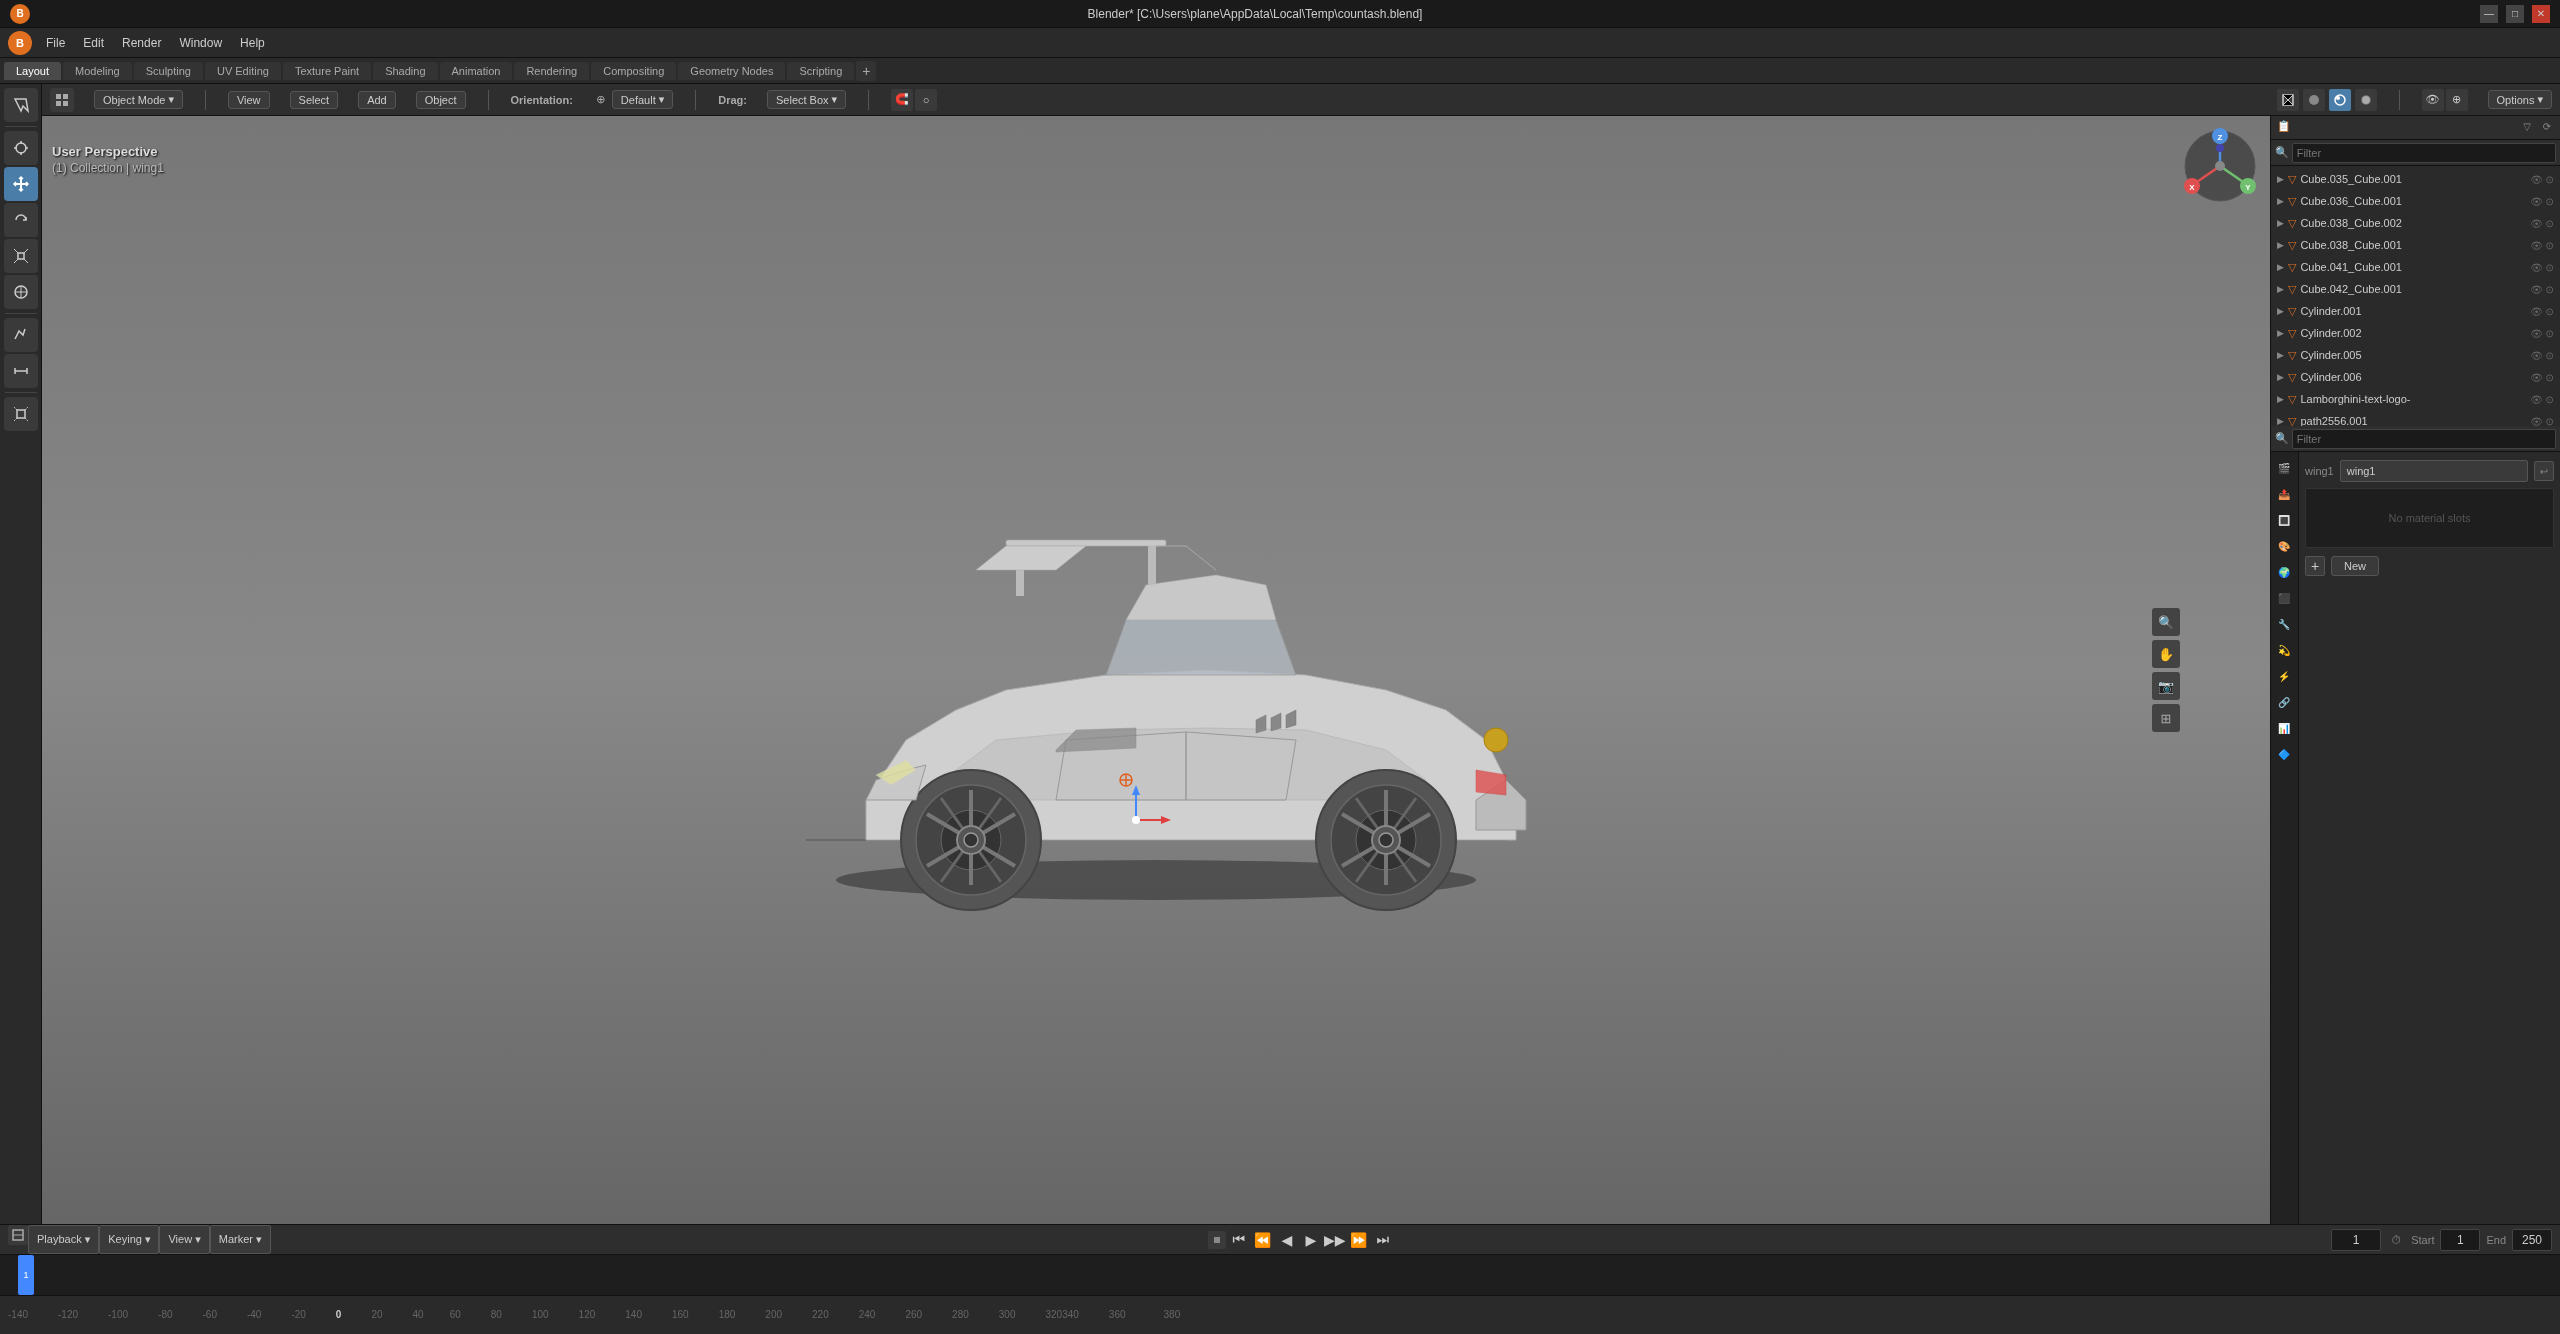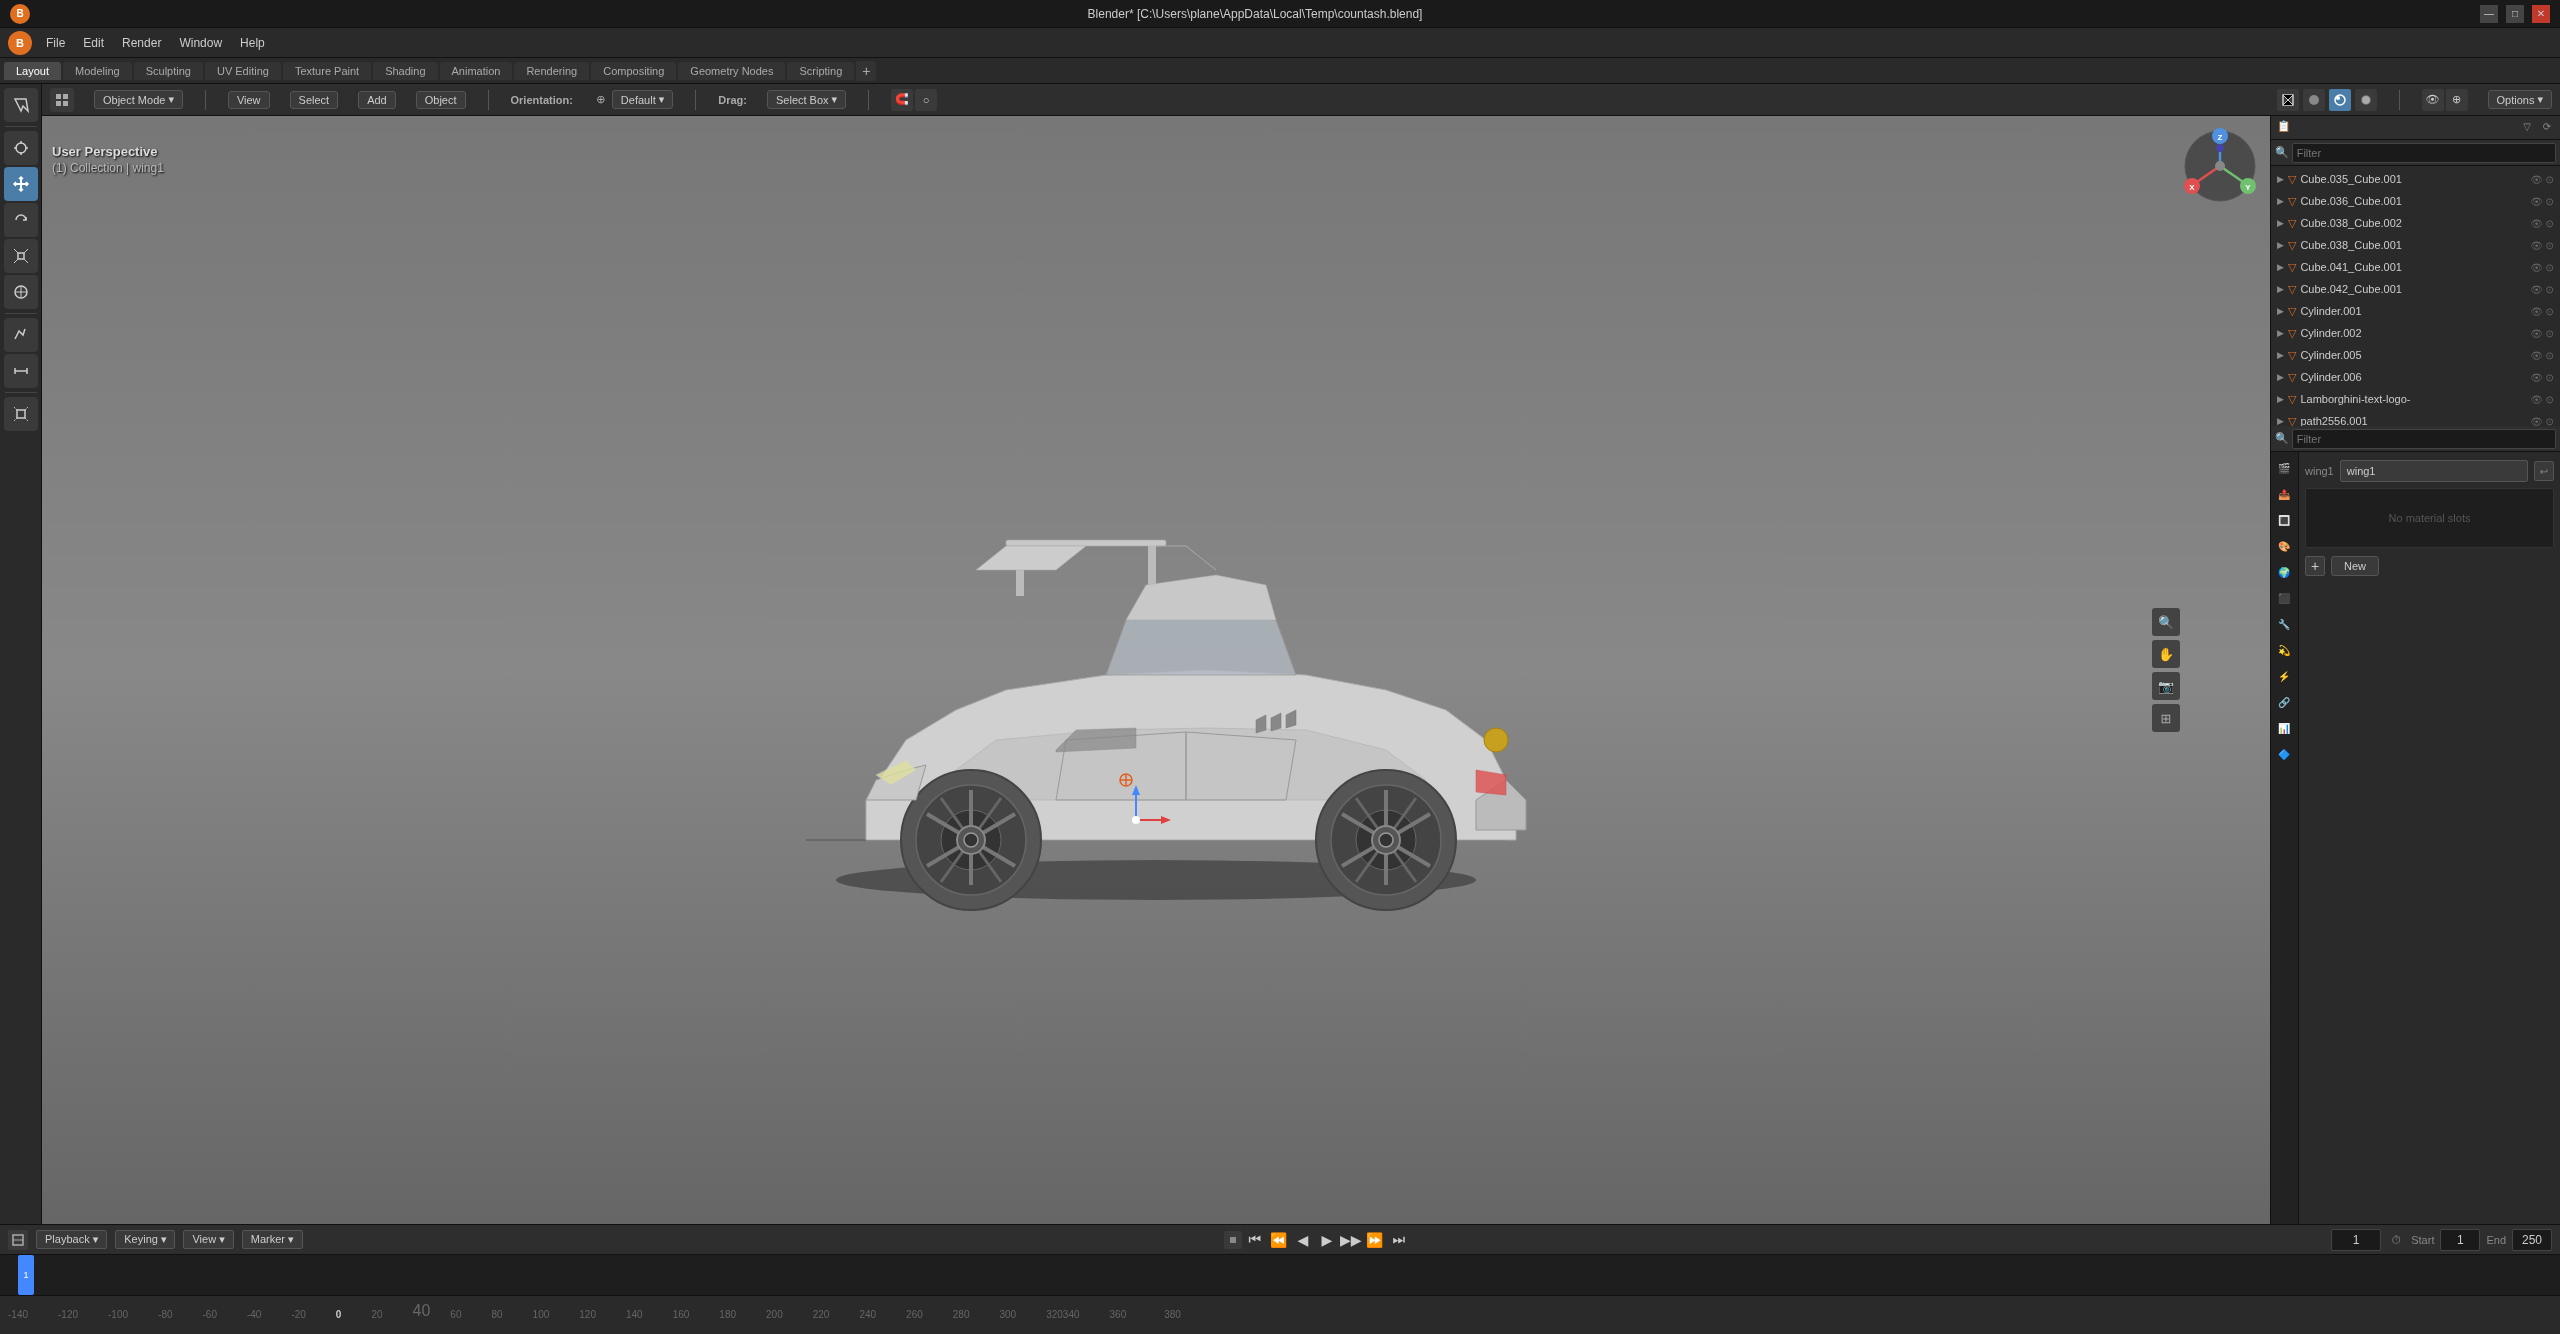--- a/index.html
+++ b/index.html
@@ -280,23 +280,21 @@
       bottom: 0; left: 0; right: 0;
       height: 110px;
       background: #2a2a2a;
       border-top: 1px solid #111;
       z-index: 99;
     }
     #timeline-header {
       height: 30px;
       background: #2e2e2e;
       display: flex;
-      align-items: center;
       padding: 0 8px;
-      gap: 8px;
       border-bottom: 1px solid #111;
     }
     .timeline-btn {
       padding: 2px 8px;
       background: #3a3a3a;
       border: 1px solid #555;
       color: #ccc;
       font-size: 11px;
       cursor: pointer;
       border-radius: 2px;
@@ -938,21 +936,21 @@
     <div style="display:flex;align-items:flex-end;height:100%;padding-bottom:3px;padding-left:8px;">
       <span style="font-size:10px;color:#666;margin-right:30px;">-140</span>
       <span style="font-size:10px;color:#666;margin-right:30px;">-120</span>
       <span style="font-size:10px;color:#666;margin-right:30px;">-100</span>
       <span style="font-size:10px;color:#666;margin-right:30px;">-80</span>
       <span style="font-size:10px;color:#666;margin-right:30px;">-60</span>
       <span style="font-size:10px;color:#666;margin-right:30px;">-40</span>
       <span style="font-size:10px;color:#666;margin-right:30px;">-20</span>
       <span style="font-size:10px;color:#ccc;margin-right:30px;font-weight:bold;">0</span>
       <span style="font-size:10px;color:#666;margin-right:30px;">20</span>
-      <span style="font-size:16px;color:#666;margin-right:20px;">40</span>
+      <span style="font-size:10px;color:#666;margin-right:26px;">40</span>
       <span style="font-size:10px;color:#666;margin-right:30px;">60</span>
       <span style="font-size:10px;color:#666;margin-right:30px;">80</span>
       <span style="font-size:10px;color:#666;margin-right:30px;">100</span>
       <span style="font-size:10px;color:#666;margin-right:30px;">120</span>
       <span style="font-size:10px;color:#666;margin-right:30px;">140</span>
       <span style="font-size:10px;color:#666;margin-right:30px;">160</span>
       <span style="font-size:10px;color:#666;margin-right:30px;">180</span>
       <span style="font-size:10px;color:#666;margin-right:30px;">200</span>
       <span style="font-size:10px;color:#666;margin-right:30px;">220</span>
       <span style="font-size:10px;color:#666;margin-right:30px;">240</span>

